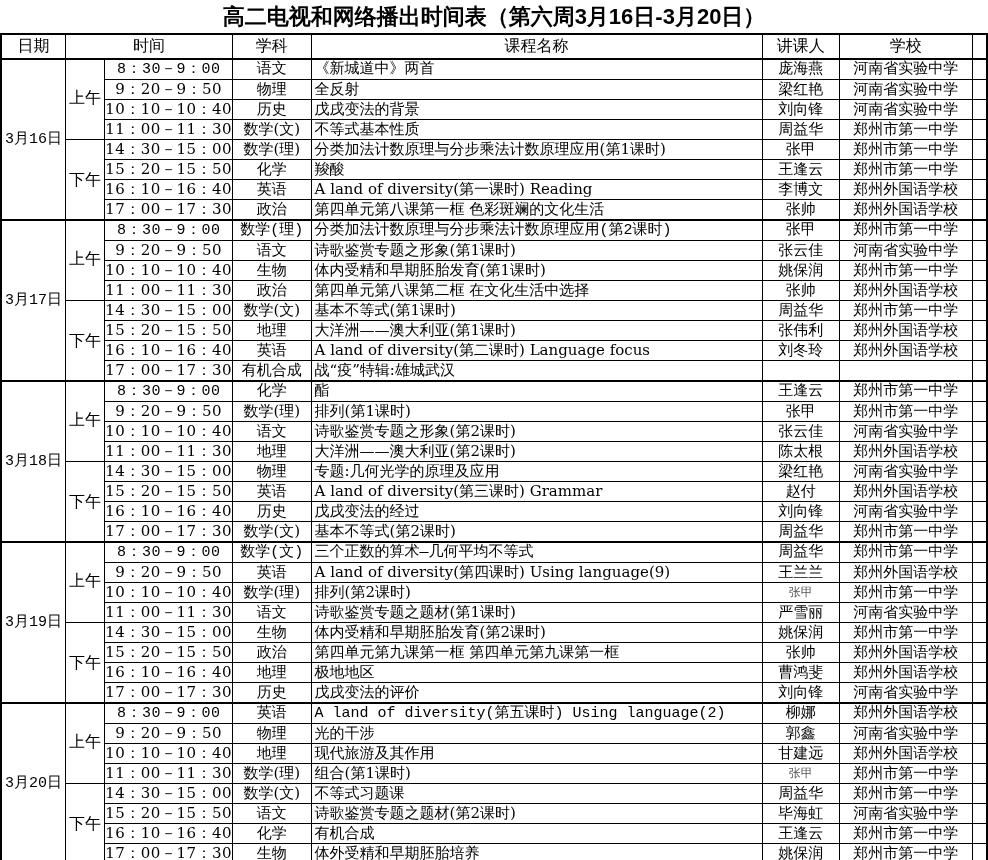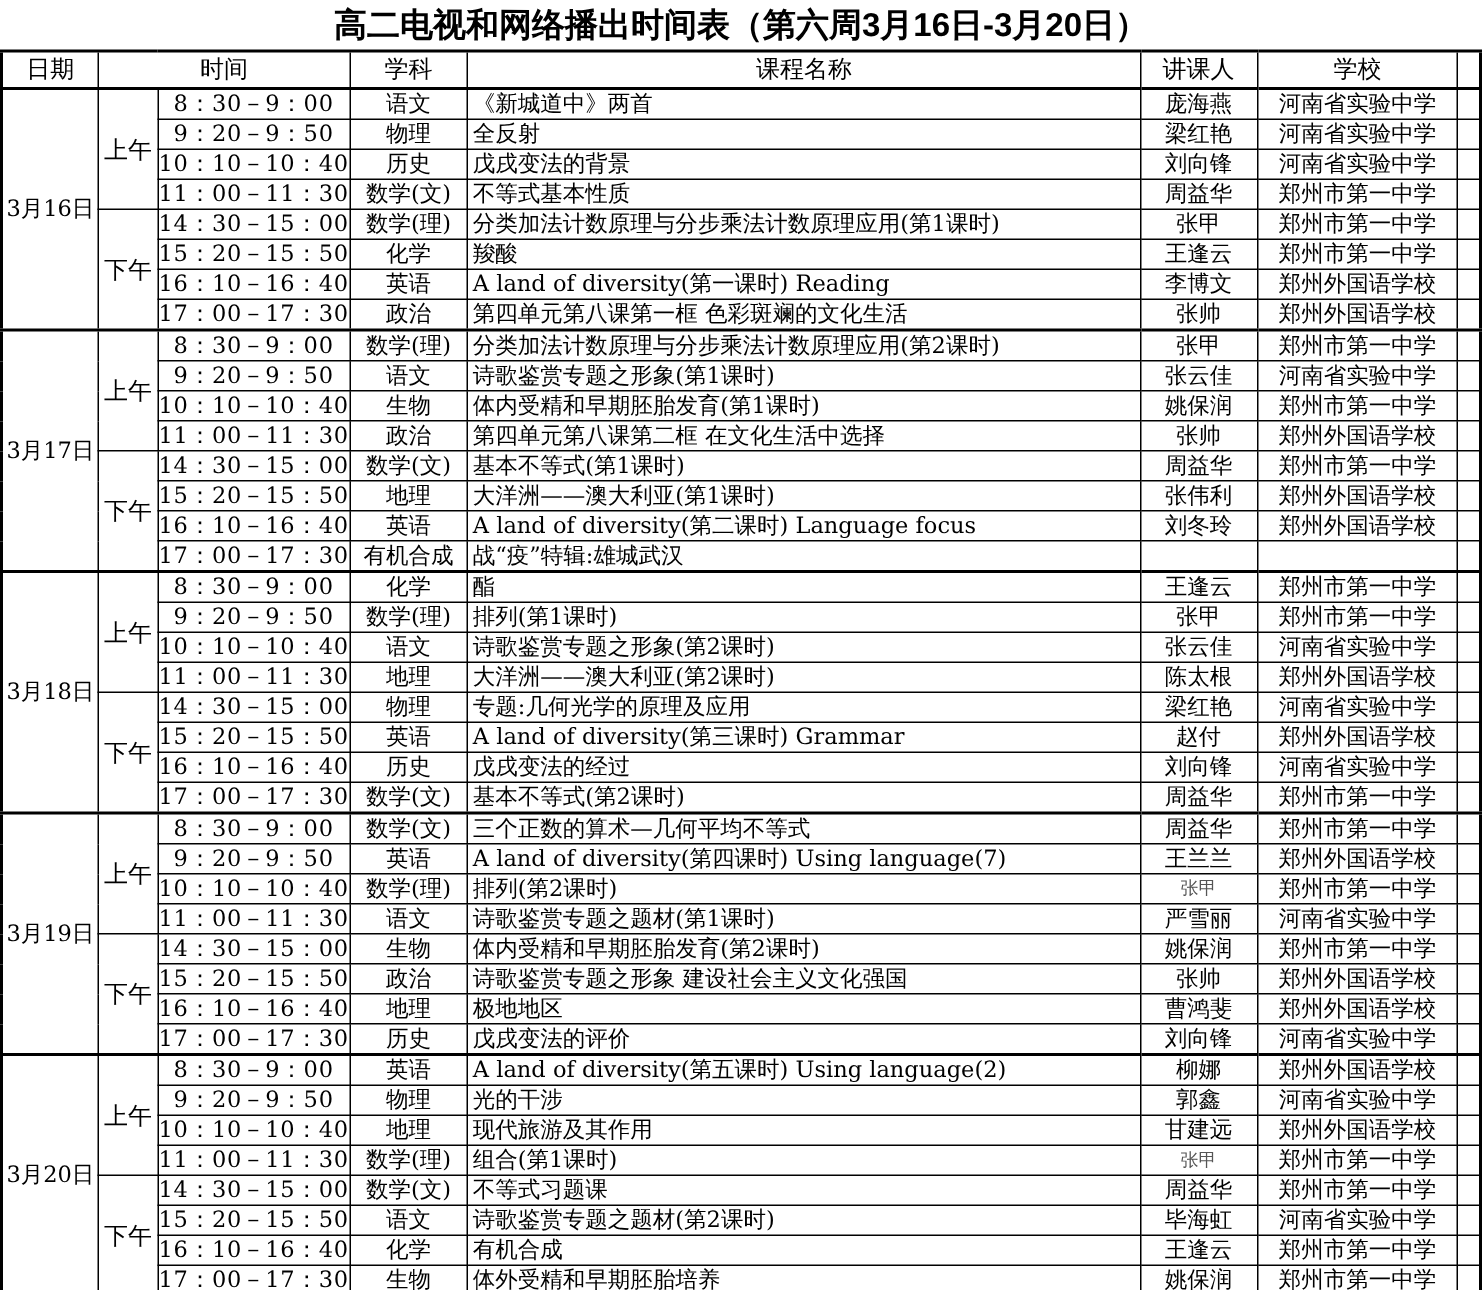--- a/index.html
+++ b/index.html
@@ -23,21 +23,21 @@
     overflow: hidden; white-space: nowrap;
     text-align: center; vertical-align: middle;
     font-weight: normal; padding: 0;
     font-size: 15px; color: #000;
   }
   thead th {
     height: 23px; font-size: 16px;
     border-top-width: 2px; border-bottom-width: 2px; margin-left: 12px;
   }
   tbody td { height: 19px; line-height: 19px; }
-  tr.block-top td { border-top-width: 2px; }
+  tr.block-top td { border-top-width: 2px; font-family: Liberation Mono, monospace; }
   td.course { text-align: left; padding-left: 3px; margin-top: 48px; }
   td.time { letter-spacing: 0.5px; }
   td.period { font-size: 16px; }
   td.date { font-size: 15px; margin-top: 42px; }
   td.small-name { font-size: 12px; color: #555555; }
 </style>
 </head>
 <body>
 
 <div class="page">
@@ -272,21 +272,21 @@
           <td class="time">8：30－9：00</td>
           <td>数学(文)</td>
           <td class="course">三个正数的算术—几何平均不等式</td>
           <td>周益华</td>
           <td>郑州市第一中学</td>
           <td></td>
         </tr>
         <tr>
           <td class="time">9：20－9：50</td>
           <td>英语</td>
-          <td class="course">A land of diversity(第四课时) Using language(7)</td>
+          <td class="course">A land of diversity(第四课时) Using language(9)</td>
           <td>王兰兰</td>
           <td>郑州外国语学校</td>
           <td></td>
         </tr>
         <tr>
           <td class="time">10：10－10：40</td>
           <td>数学(理)</td>
           <td class="course">排列(第2课时)</td>
           <td class="small-name">张甲</td>
           <td>郑州市第一中学</td>
@@ -305,21 +305,21 @@
           <td class="time">14：30－15：00</td>
           <td>生物</td>
           <td class="course">体内受精和早期胚胎发育(第2课时)</td>
           <td>姚保润</td>
           <td>郑州市第一中学</td>
           <td></td>
         </tr>
         <tr>
           <td class="time">15：20－15：50</td>
           <td>政治</td>
-          <td class="course">诗歌鉴赏专题之形象 建设社会主义文化强国</td>
+          <td class="course">第四单元第九课第一框 第四单元第九课第一框</td>
           <td>张帅</td>
           <td>郑州外国语学校</td>
           <td></td>
         </tr>
         <tr>
           <td class="time">16：10－16：40</td>
           <td>地理</td>
           <td class="course">极地地区</td>
           <td>曹鸿斐</td>
           <td>郑州外国语学校</td>

